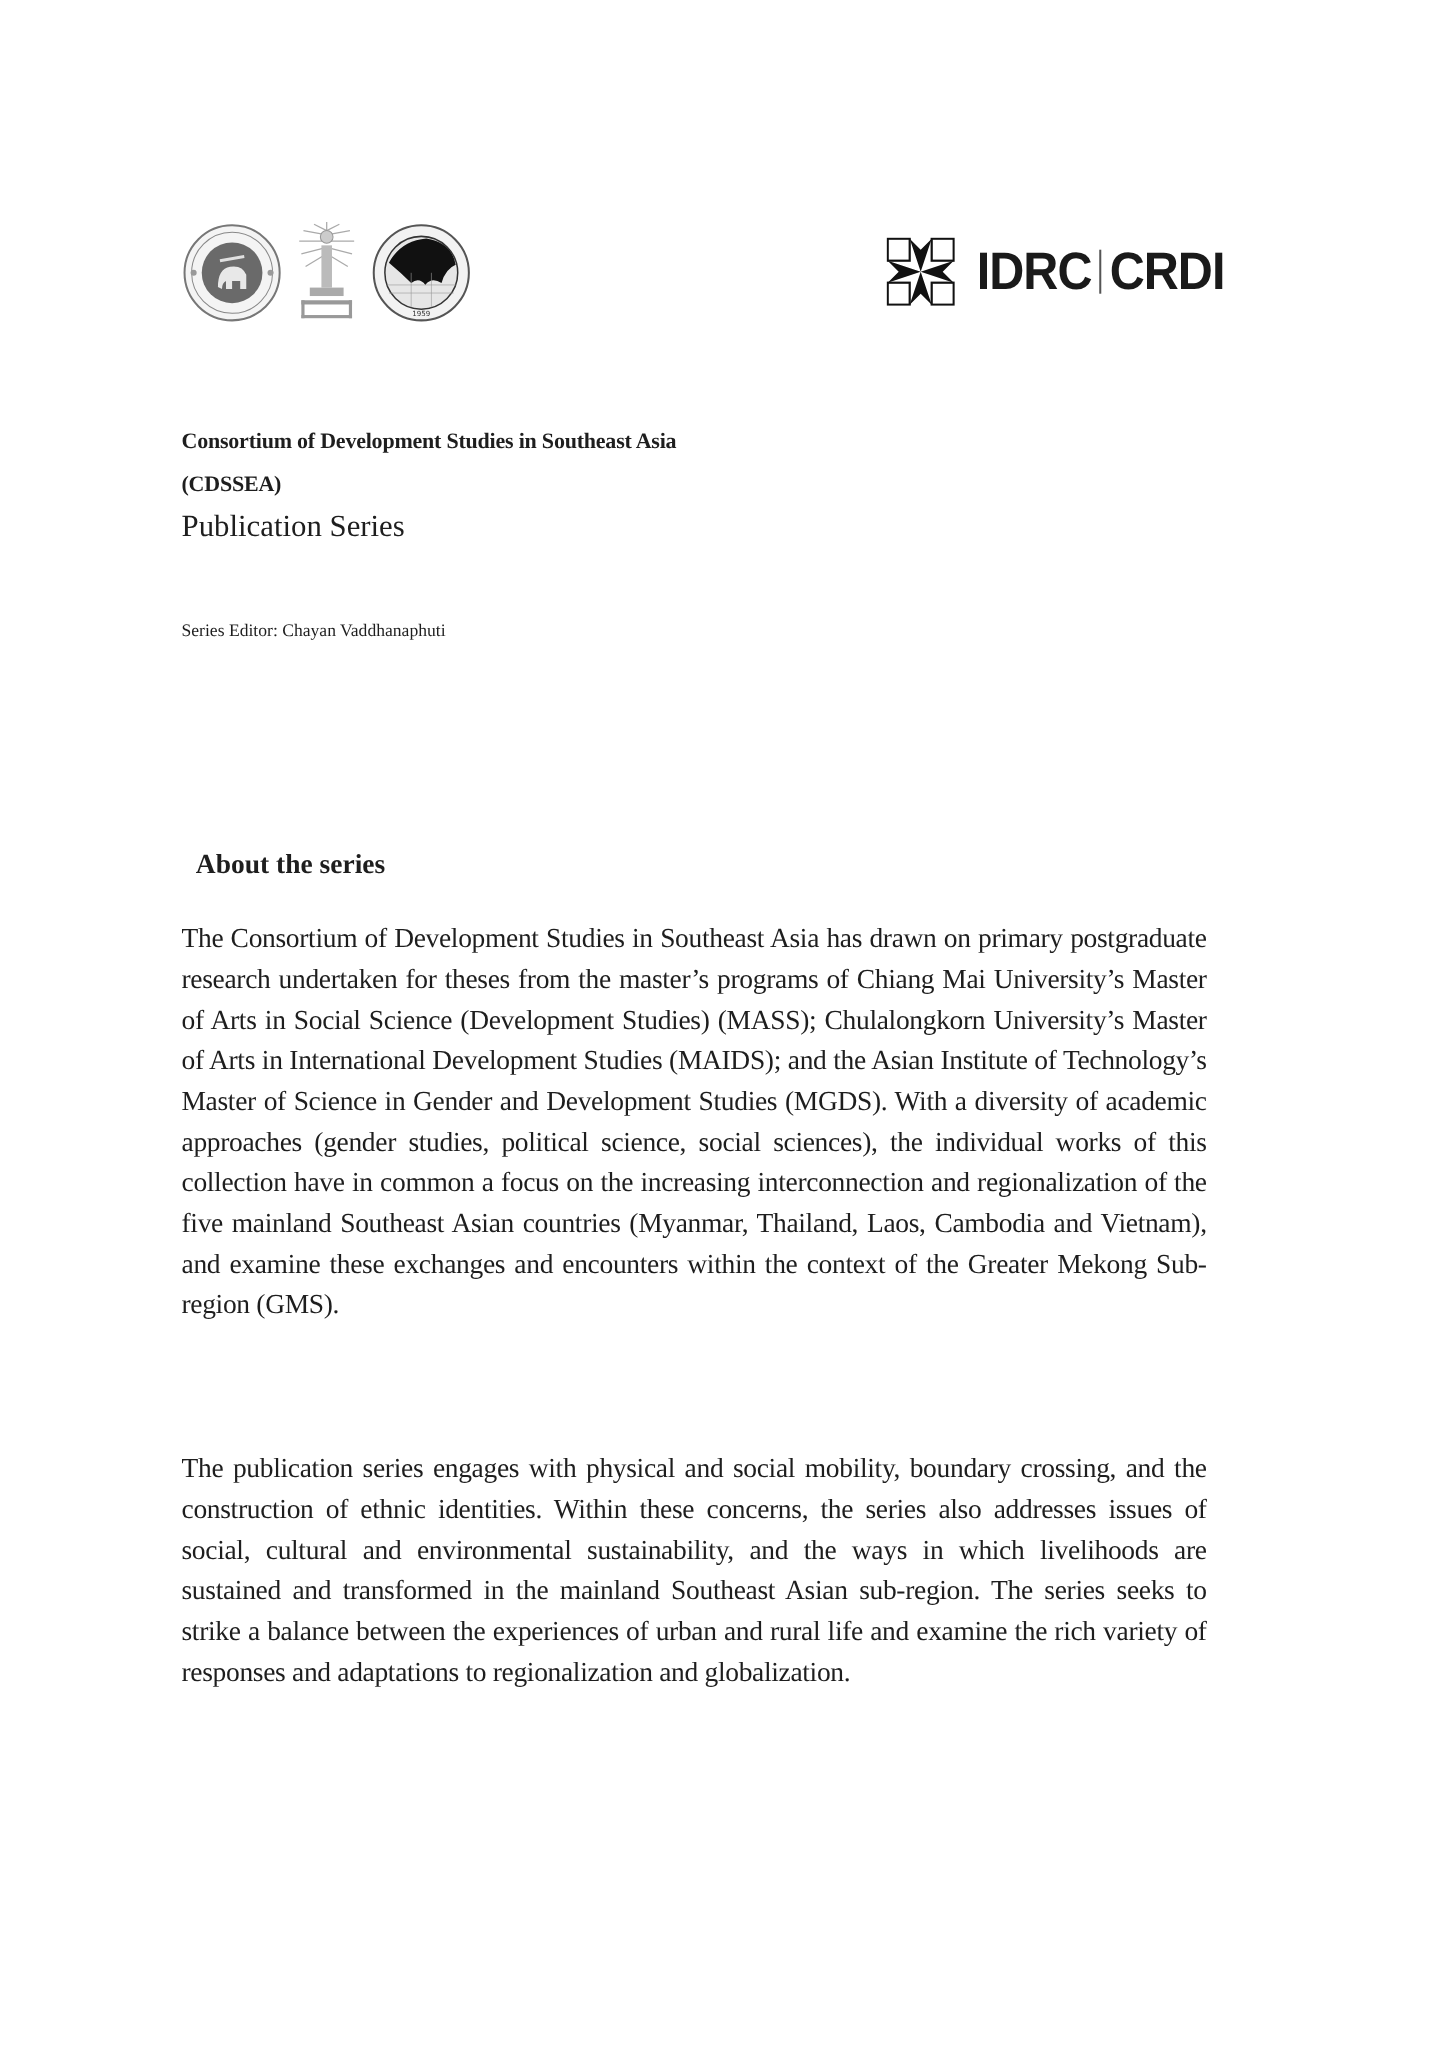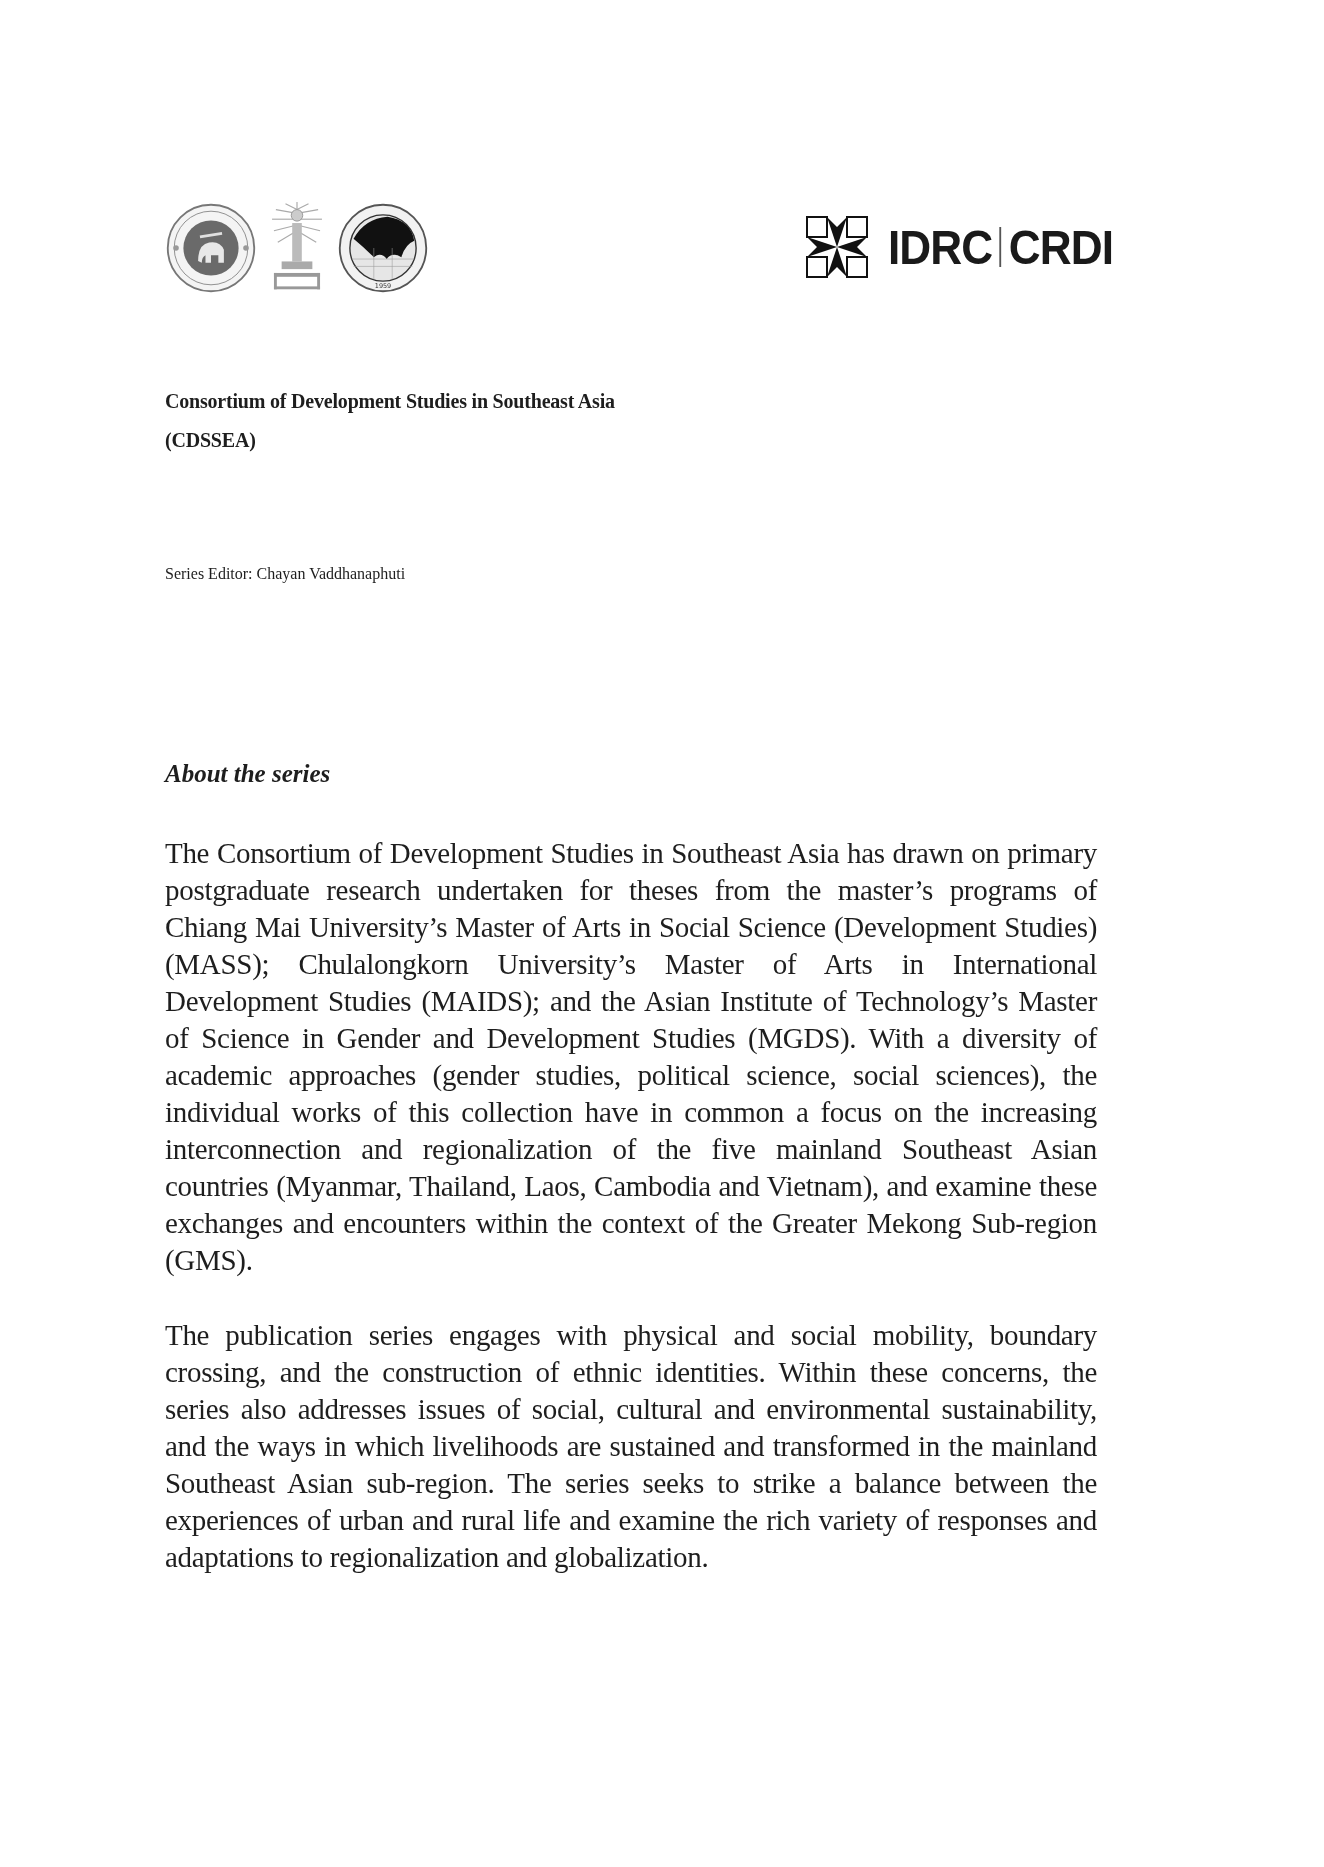--- a/index.html
+++ b/index.html
@@ -44,27 +44,27 @@
     }
     .subtitle { font-size: 28px; line-height: 38px; margin: 0; }
 
     
     .credits { left: 165px; top: 553px; width: 900px; }
     .credit-line { font-size: 16px; line-height: 42px; margin: 0; }
 
     
     .about-heading {
       left: 165px; top: 760px;
-      font-size: 25px; font-style: italic; font-weight: bold;
-      margin: 0;
+      font-size: 25px; font-weight: bold;
+      margin: 13px;
     }
 
     .para {
       left: 165px; width: 932px;
-      font-size: 29px; line-height: 37px;
+      font-size: 25px; line-height: 37px;
       text-align: justify;
       hyphens: manual;
       margin: 0;
       letter-spacing: -0.3px;
     }
     .para1 { top: 835px; }
     .para2 { top: 1317px; }
   </style>
 </head>
 <body>
@@ -129,20 +129,21 @@
   <div class="idrc-text">
     <span>IDRC</span>
     <span class="idrc-sep"></span>
     <span>CRDI</span>
   </div>
 </div>
 
 <div class="abs title-block">
   <p class="title">Consortium of Development Studies in Southeast Asia</p>
   <p class="title">(CDSSEA)</p>
+  <p class="subtitle">Publication Series</p>
 </div>
 
 <div class="abs credits">
   <p class="credit-line">Series Editor: Chayan Vaddhanaphuti</p>
 </div>
 
 <p class="abs about-heading">About the series</p>
 
 <p class="abs para para1">The Consortium of Development Studies in Southeast Asia has drawn on pri­mary postgraduate research undertaken for theses from the master’s programs of Chiang Mai University’s Master of Arts in Social Science (Development Studies) (MASS); Chulalongkorn University’s Master of Arts in International Development Studies (MAIDS); and the Asian Institute of Technology’s Mas­ter of Science in Gender and Development Studies (MGDS). With a diversity of academic approaches (gender studies, political science, social sciences), the individual works of this collection have in common a focus on the increas­ing interconnection and regionalization of the five mainland Southeast Asian countries (Myanmar, Thailand, Laos, Cambodia and Vietnam), and examine these exchanges and encounters within the context of the Greater Mekong Sub-region (GMS).</p>
 <p class="abs para para2">The publication series engages with physical and social mobility, boundary crossing, and the construction of ethnic identities. Within these concerns, the series also addresses issues of social, cultural and environmental sustain­ability, and the ways in which livelihoods are sustained and transformed in the mainland Southeast Asian sub-region. The series seeks to strike a balance between the experiences of urban and rural life and examine the rich variety of responses and adaptations to regionalization and globalization.</p>

